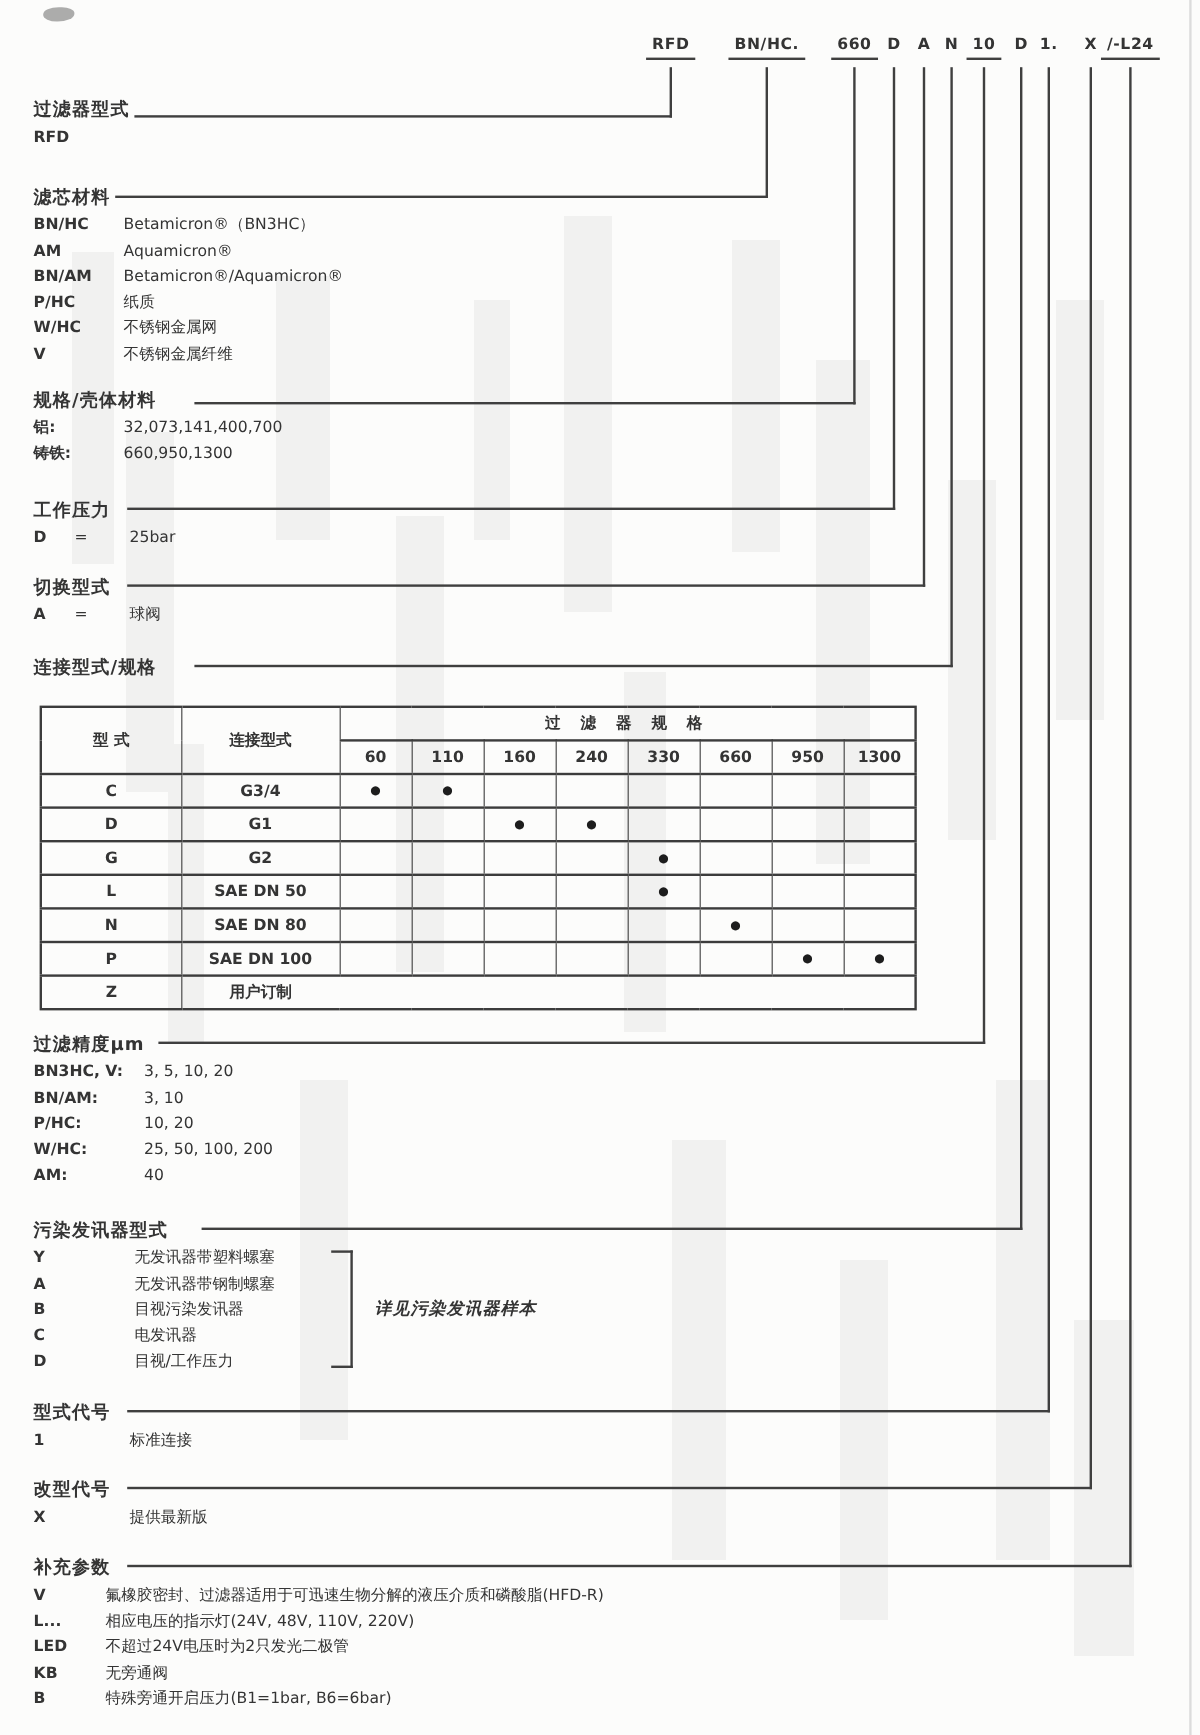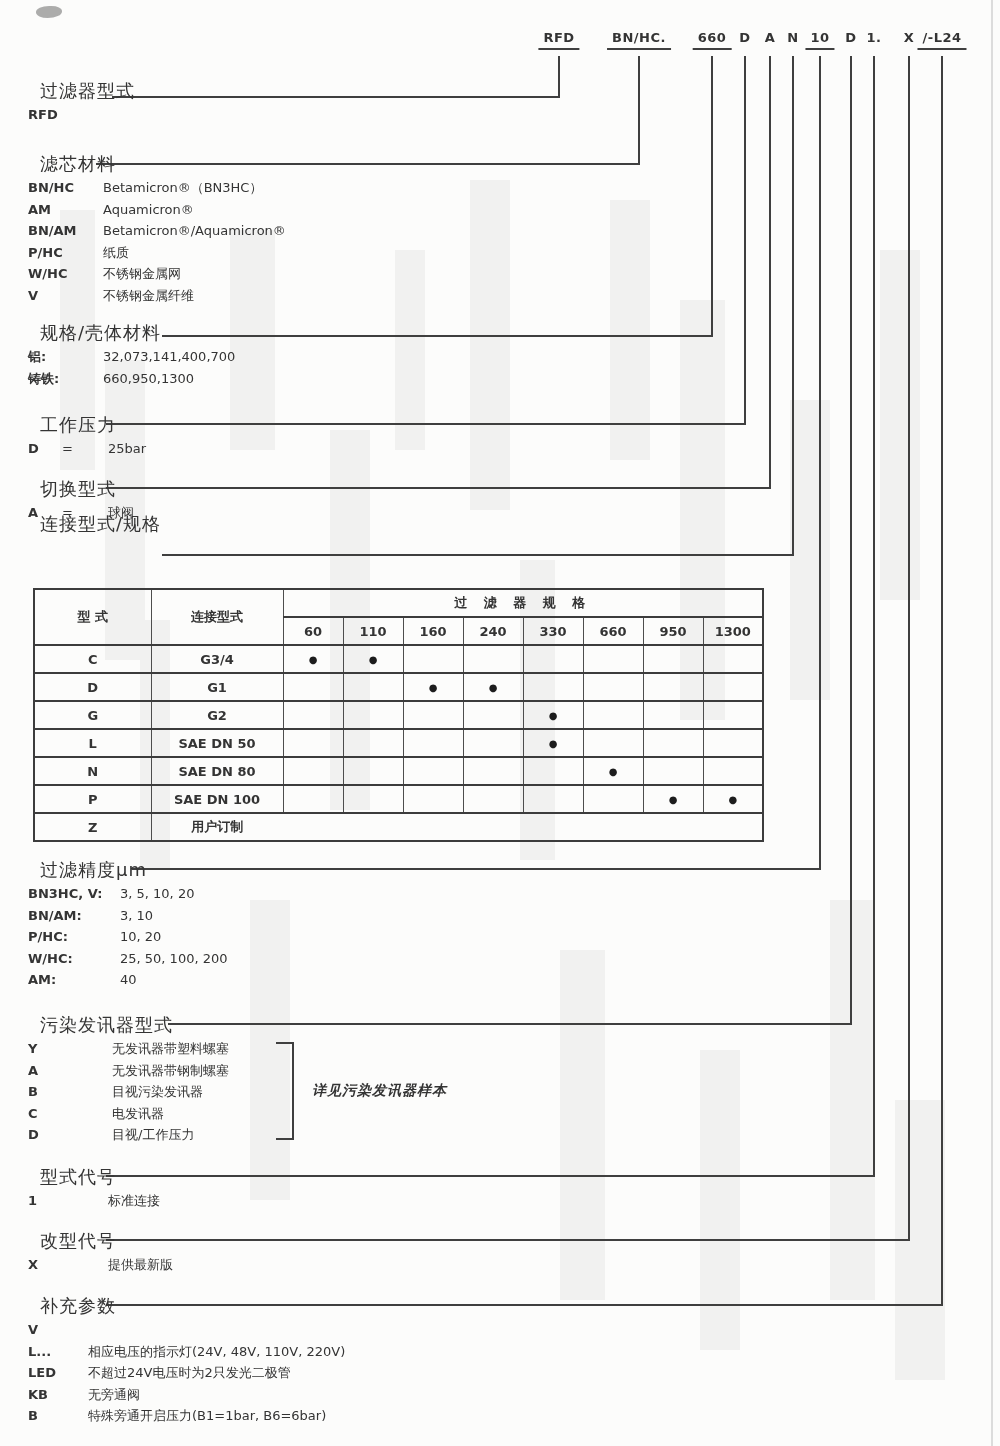--- a/index.html
+++ b/index.html
@@ -10,21 +10,21 @@
     padding-left:24px;
   }
   .wm{position:absolute;background:#f1f1f0;z-index:0;}
   .content{position:absolute;inset:0;z-index:1;}
   .vline{position:absolute;width:2px;background:#3f3f3f;}
   .hline{position:absolute;height:2px;background:#3f3f3f;}
   .seg{position:absolute;top:30px;transform:translateX(-50%);
        font-size:13px;font-weight:700;letter-spacing:.5px;white-space:nowrap;}
   .seg.u{border-bottom:2px solid #3f3f3f;padding:0 5px 3px 5px;}
   .sec{position:absolute;left:28px;}
-  .sec .hd{font-size:18px;font-weight:400;letter-spacing:1px;line-height:18px;white-space:nowrap;margin-left:12px;}
+  .sec .hd{font-size:15px;font-weight:700;letter-spacing:1px;line-height:18px;white-space:nowrap;}
   .rows{margin-top:4px;}
   .row{display:flex;font-size:13px;line-height:21.5px;white-space:nowrap;}
   .row .c{flex:none;font-weight:600;}
   .row .d{flex:none;}
   .lw75 .c{width:75px;} .lw92 .c{width:92px;} .lw84 .c{width:84px;}
   .lw80 .c{width:80px;} .lw60 .c{width:60px;}
   .eqrow .c1{flex:none;width:34px;font-weight:600;}
   .eqrow .c2{flex:none;width:46px;}
   table.conn{position:absolute;left:33px;top:588px;border-collapse:collapse;table-layout:fixed;
        width:729px;font-size:13px;}
@@ -178,21 +178,21 @@
       <div class="hd">切换型式</div>
       <div class="rows">
         <div class="row eqrow">
             <span class="c1">A</span>
             <span class="c2">=</span>
             <span class="d">球阀</span>
           </div>
       </div>
     </div>
 
-    <div class="sec" style="top:515px;">
+    <div class="sec" style="top:547px;">
       <div class="hd">连接型式/规格</div>
     </div>
 
     <table class="conn">
       <colgroup>
         <col style="width:117px;">
           <col style="width:132px;">
         <col style="width:60px;">
           <col style="width:60px;">
           <col style="width:60px;">
@@ -374,20 +374,21 @@
             <span class="d">提供最新版</span>
           </div>
       </div>
     </div>
 
     <div class="sec lw60" style="top:1297px;">
       <div class="hd">补充参数</div>
       <div class="rows">
         <div class="row">
             <span class="c">V</span>
+            <span class="d">氟橡胶密封、过滤器适用于可迅速生物分解的液压介质和磷酸脂(HFD-R)</span>
           </div>
         <div class="row">
             <span class="c">L...</span>
             <span class="d">相应电压的指示灯(24V, 48V, 110V, 220V)</span>
           </div>
         <div class="row">
             <span class="c">LED</span>
             <span class="d">不超过24V电压时为2只发光二极管</span>
           </div>
         <div class="row">

